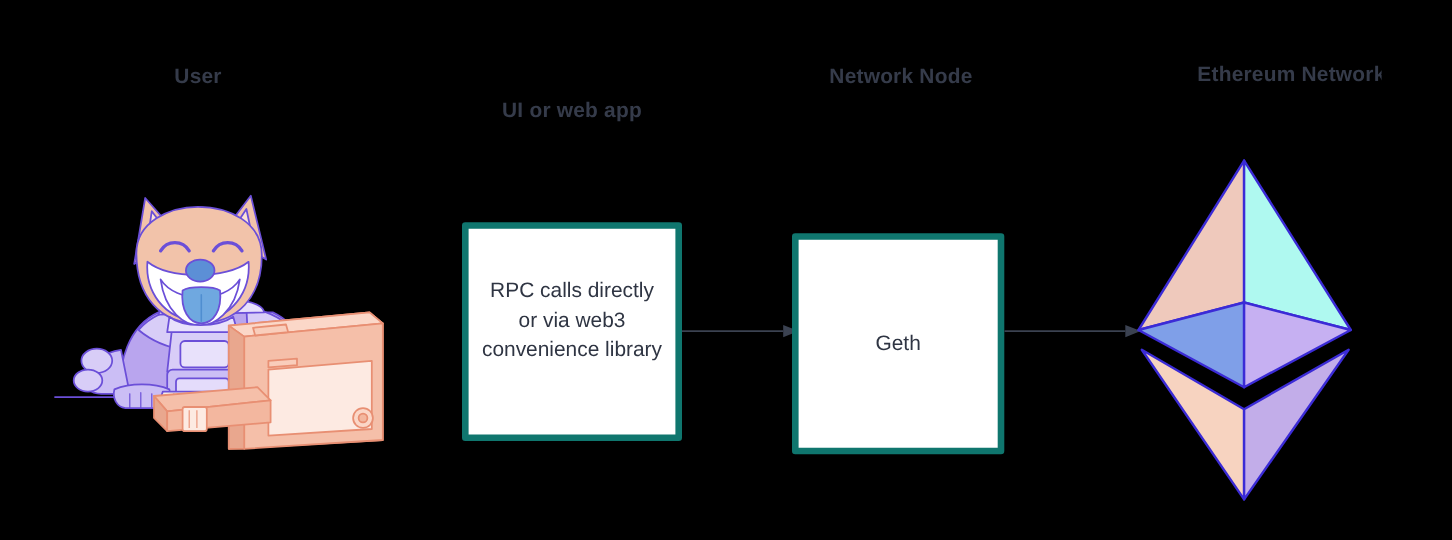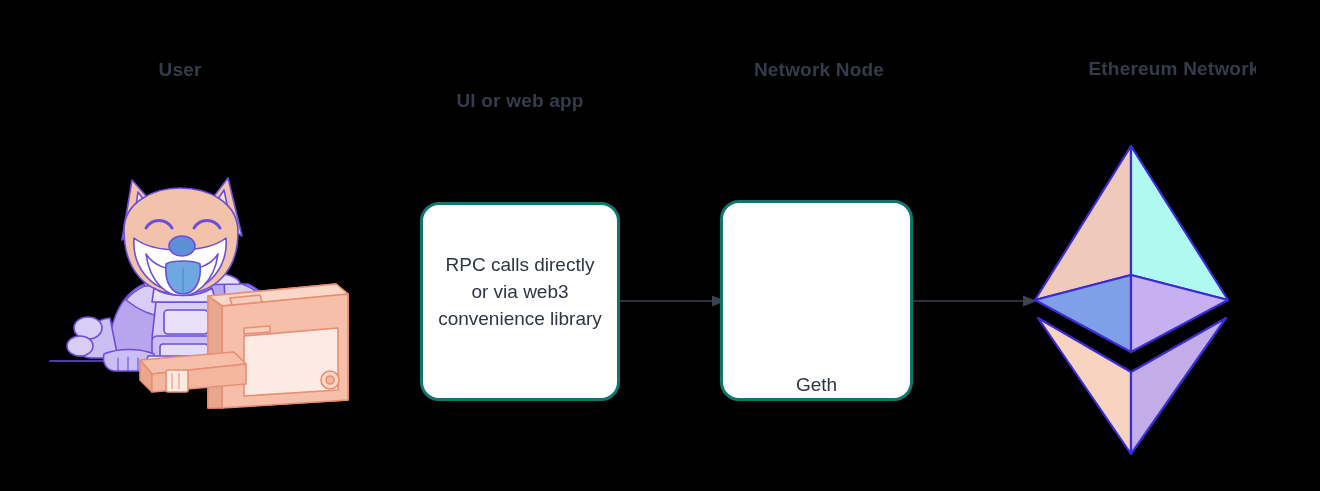--- a/index.html
+++ b/index.html
@@ -29,34 +29,34 @@
   }
   #label-user        { left: 180px;  top: 59px; }
   #label-ui          { left: 520px;  top: 57px; margin-top: 33px; }
   #label-node        { left: 819px;  top: 59px; }
   #label-network     { left: 1150px; top: 58px; margin-left: 24px; }
 
   
   .proc-box {
     position: absolute;
     background: #ffffff;
-    border: 3px solid #0f766e;
-    border-radius: 19px;
+    border: 6px solid #0f766e;
+    border-radius: 3px;
     box-sizing: border-box;
     display: flex;
     align-items: center;
     justify-content: center;
     color: #2f3543;
     font-size: 19px;
     line-height: 27px;
     text-align: center;
     padding: 0 12px;
   }
   #box-ui   { left: 420px; top: 202px; width: 200px; height: 199px; }
-  #box-geth { left: 720px; top: 200px; width: 193px; height: 201px; align-items: flex-end; }
+  #box-geth { left: 720px; top: 212px; width: 193px; height: 201px; }
   #box-ui .box-text   { transform: translateY(-10px); }
 
   
   .arrow {
     position: absolute;
     height: 12px;
     display: block;
   }
   #arrow-1 { left: 620px; top: 295px; width: 106px; }
   #arrow-2 { left: 913px; top: 295px; width: 124px; }

